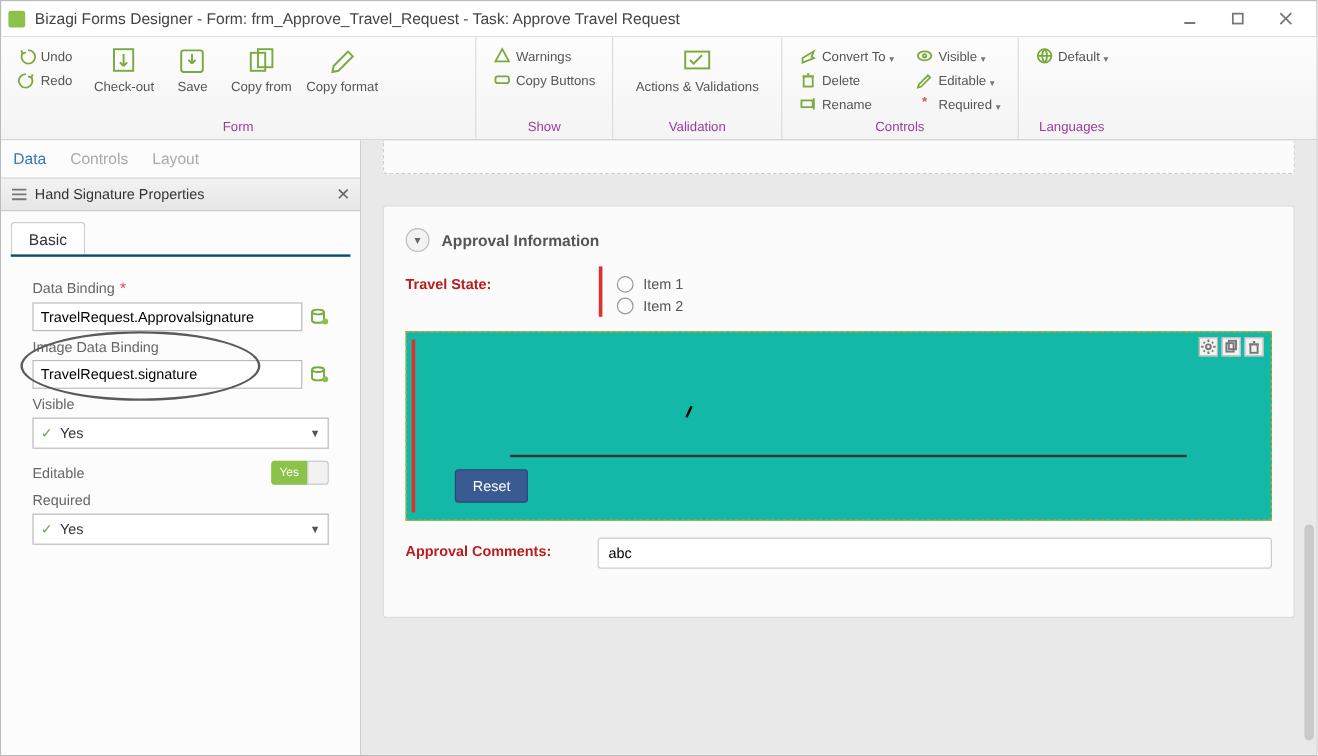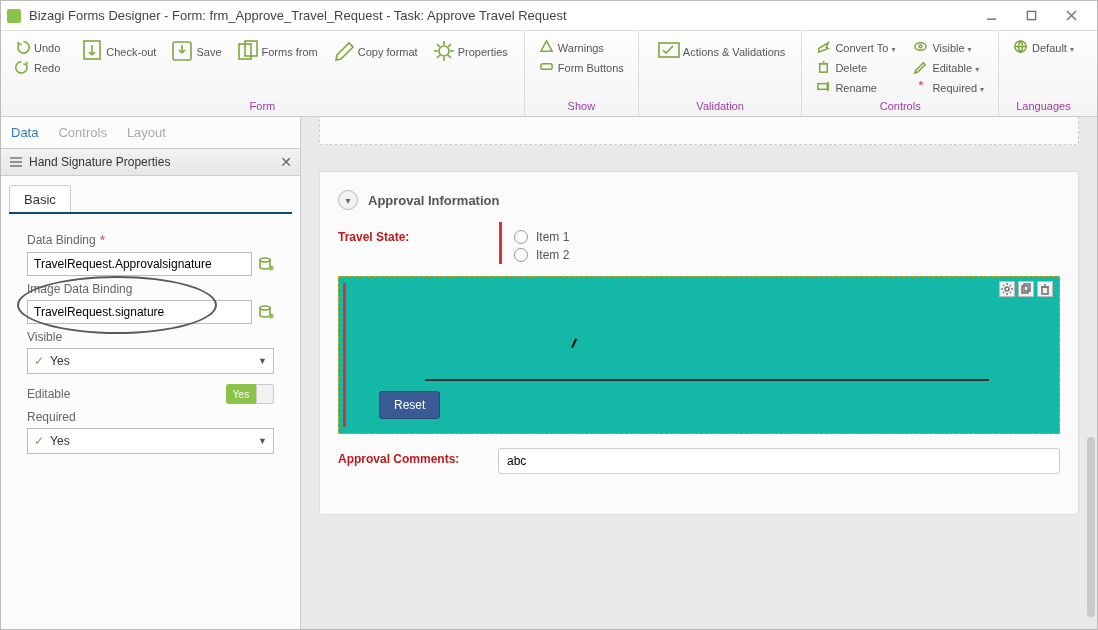--- a/index.html
+++ b/index.html
@@ -11,21 +11,21 @@
 .titlebar .cube { width: 14px; height: 14px; background: #8bc24a; margin-right: 8px; border-radius: 2px; }
 .titlebar .title-text { flex: 1; font-size: 13px; color: #444; }
 .titlebar .win-btn { width: 40px; height: 28px; display: flex; align-items: center; justify-content: center; color: #333; }
 .titlebar .win-btn svg { width: 11px; height: 11px; }
 
 
 .ribbon { display: flex; border-bottom: 1px solid #ccc; background: linear-gradient(#fdfdfd,#f4f4f4); }
 .ribbon-group { border-right: 1px solid #ddd; display: flex; flex-direction: column; }
 .ribbon-group .tools { display: flex; align-items: flex-start; padding: 4px 10px 2px; flex: 1; }
 .ribbon-group .group-label { text-align: center; font-size: 11px; color: #9b3ca0; padding: 2px 0 4px; }
-.rbtn-big { display: flex; align-items: center; justify-content: flex-start; padding: 2px 6px; min-width: 52px; }
+.rbtn-big { display: flex; flex-direction: column; align-items: center; justify-content: flex-start; padding: 2px 6px; min-width: 52px; }
 .rbtn-big .ic { width: 28px; height: 28px; margin-bottom: 2px; }
 .rbtn-big .lbl { font-size: 11px; color: #555; text-align: center; line-height: 1.1; }
 .rbtn-small { display: flex; align-items: flex-end; padding: 2px 4px; font-size: 11px; color: #555; white-space: nowrap; }
 .rbtn-small .ic { width: 15px; height: 15px; margin-right: 4px; }
 .vstack { display: flex; flex-direction: column; gap: 1px; padding-top: 2px; }
 .chev { margin-left: 3px; font-size: 8px; color: #777; }
 
 
 .body { flex: 1; display: flex; min-height: 0; }
 .left-panel { width: 300px; border-right: 1px solid #ccc; background: #fcfcfc; display: flex; flex-direction: column; }
@@ -140,53 +140,46 @@
                 <rect x="5" y="5" width="18" height="18" rx="2" class="stroke-green"></rect>
                 <path d="M14 8v8m0 0l-3-3m3 3l3-3" class="stroke-green"></path>
               </svg></span>
             <span class="lbl">Save</span>
           </div>
         <div class="rbtn-big">
             <span class="ic"><svg viewBox="0 0 28 28">
                 <rect x="5" y="7" width="12" height="15" class="stroke-green"></rect>
                 <rect x="11" y="4" width="12" height="15" class="stroke-green"></rect>
               </svg></span>
-            <span class="lbl">Forms from</span>
+            <span class="lbl">Copy from</span>
           </div>
         <div class="rbtn-big">
             <span class="ic"><svg viewBox="0 0 28 28">
                 <path d="M7 18l12-12 4 4-12 12-5 1z" class="stroke-green"></path>
               </svg></span>
             <span class="lbl">Copy format</span>
-          </div>
-        <div class="rbtn-big">
-            <span class="ic"><svg viewBox="0 0 28 28">
-                <circle cx="14" cy="14" r="5" class="stroke-green"></circle>
-                <path d="M14 4v4M14 20v4M4 14h4M20 14h4M7 7l3 3M21 21l-3-3M21 7l-3 3M7 21l3-3" class="stroke-green"></path>
-              </svg></span>
-            <span class="lbl">Properties</span>
           </div>
       </div>
       <div class="group-label">Form</div>
     </div>
 
     <div class="ribbon-group">
       <div class="tools">
           <div class="vstack">
         <div class="rbtn-small">
               <span class="ic"><svg viewBox="0 0 16 16">
                   <path d="M8 2l6 11H2z" class="stroke-green"></path>
                 </svg></span>
               <span>Warnings</span>
             </div>
         <div class="rbtn-small">
               <span class="ic"><svg viewBox="0 0 16 16">
                   <rect x="2" y="5" width="12" height="6" rx="2" class="stroke-green"></rect>
                 </svg></span>
-              <span>Form Buttons</span>
+              <span>Copy Buttons</span>
             </div>
       </div>
         </div>
       <div class="group-label">Show</div>
     </div>
 
     <div class="ribbon-group">
       <div class="tools">
         <div class="rbtn-big" style="min-width:120px;justify-content:center;">
             <span class="ic"><svg viewBox="0 0 28 28">

